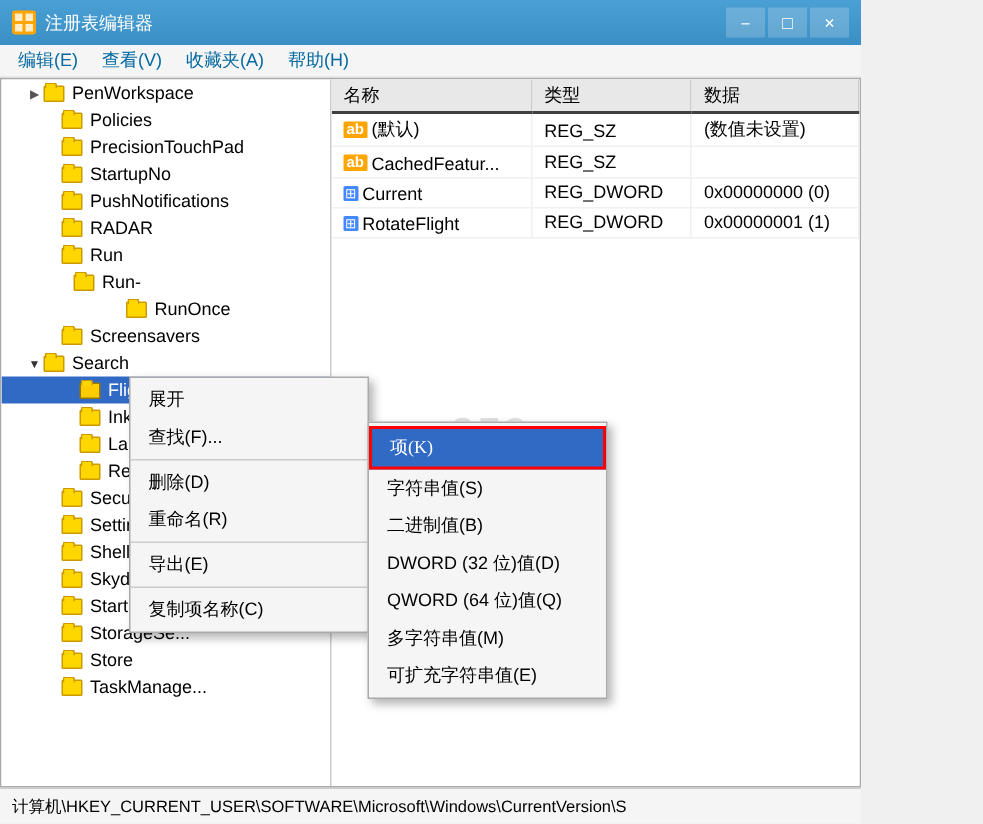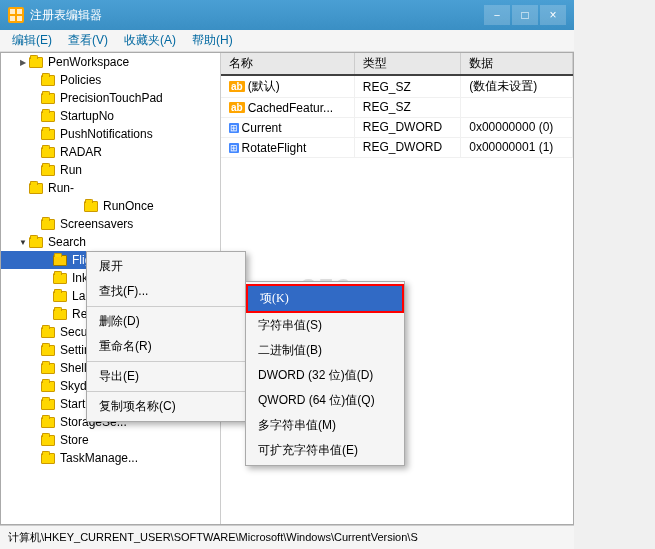--- a/index.html
+++ b/index.html
@@ -366,21 +366,21 @@
             </span>
           <span>RADAR</span>
         </div>
         <div class="tree-item" style="padding-left:28px;">
           <span class="tree-arrow" style="visibility:hidden;">▶</span>
           <span class="folder-icon">
               <div class="folder-yellow"></div>
             </span>
           <span>Run</span>
         </div>
-        <div class="tree-item" style="padding-left:16px;">
+        <div class="tree-item" style="padding-left:36px;">
           <span class="tree-arrow" style="visibility:hidden;">▶</span>
           <span class="folder-icon">
               <div class="folder-yellow"></div>
             </span>
           <span>Run-</span>
         </div>
         <div class="tree-item" style="padding-left:39px;margin-left:32px;">
           <span class="tree-arrow" style="visibility:hidden;">▶</span>
           <span class="folder-icon">
               <div class="folder-yellow"></div>

